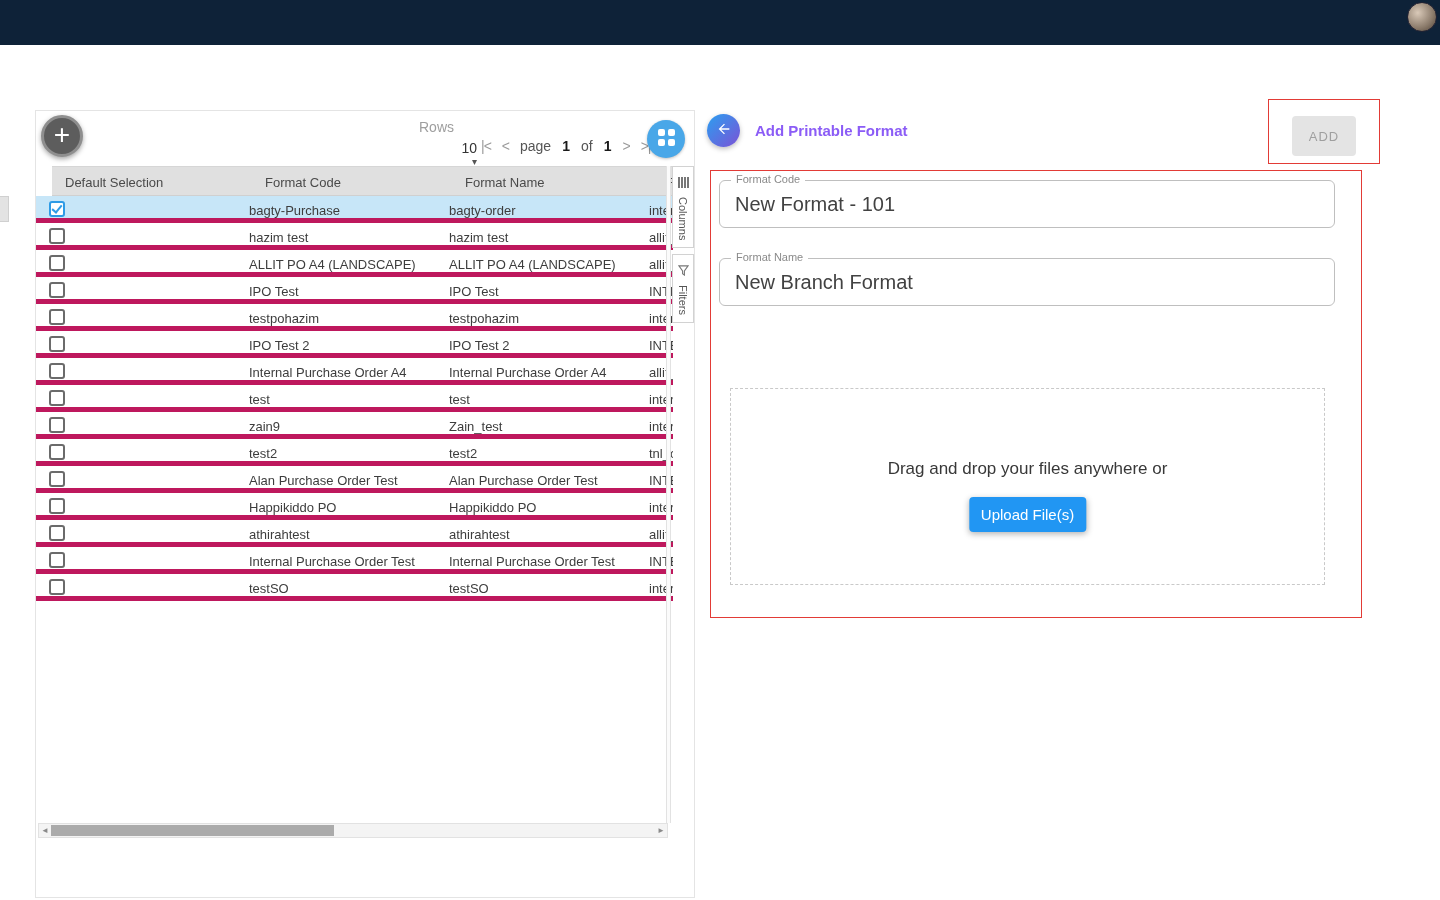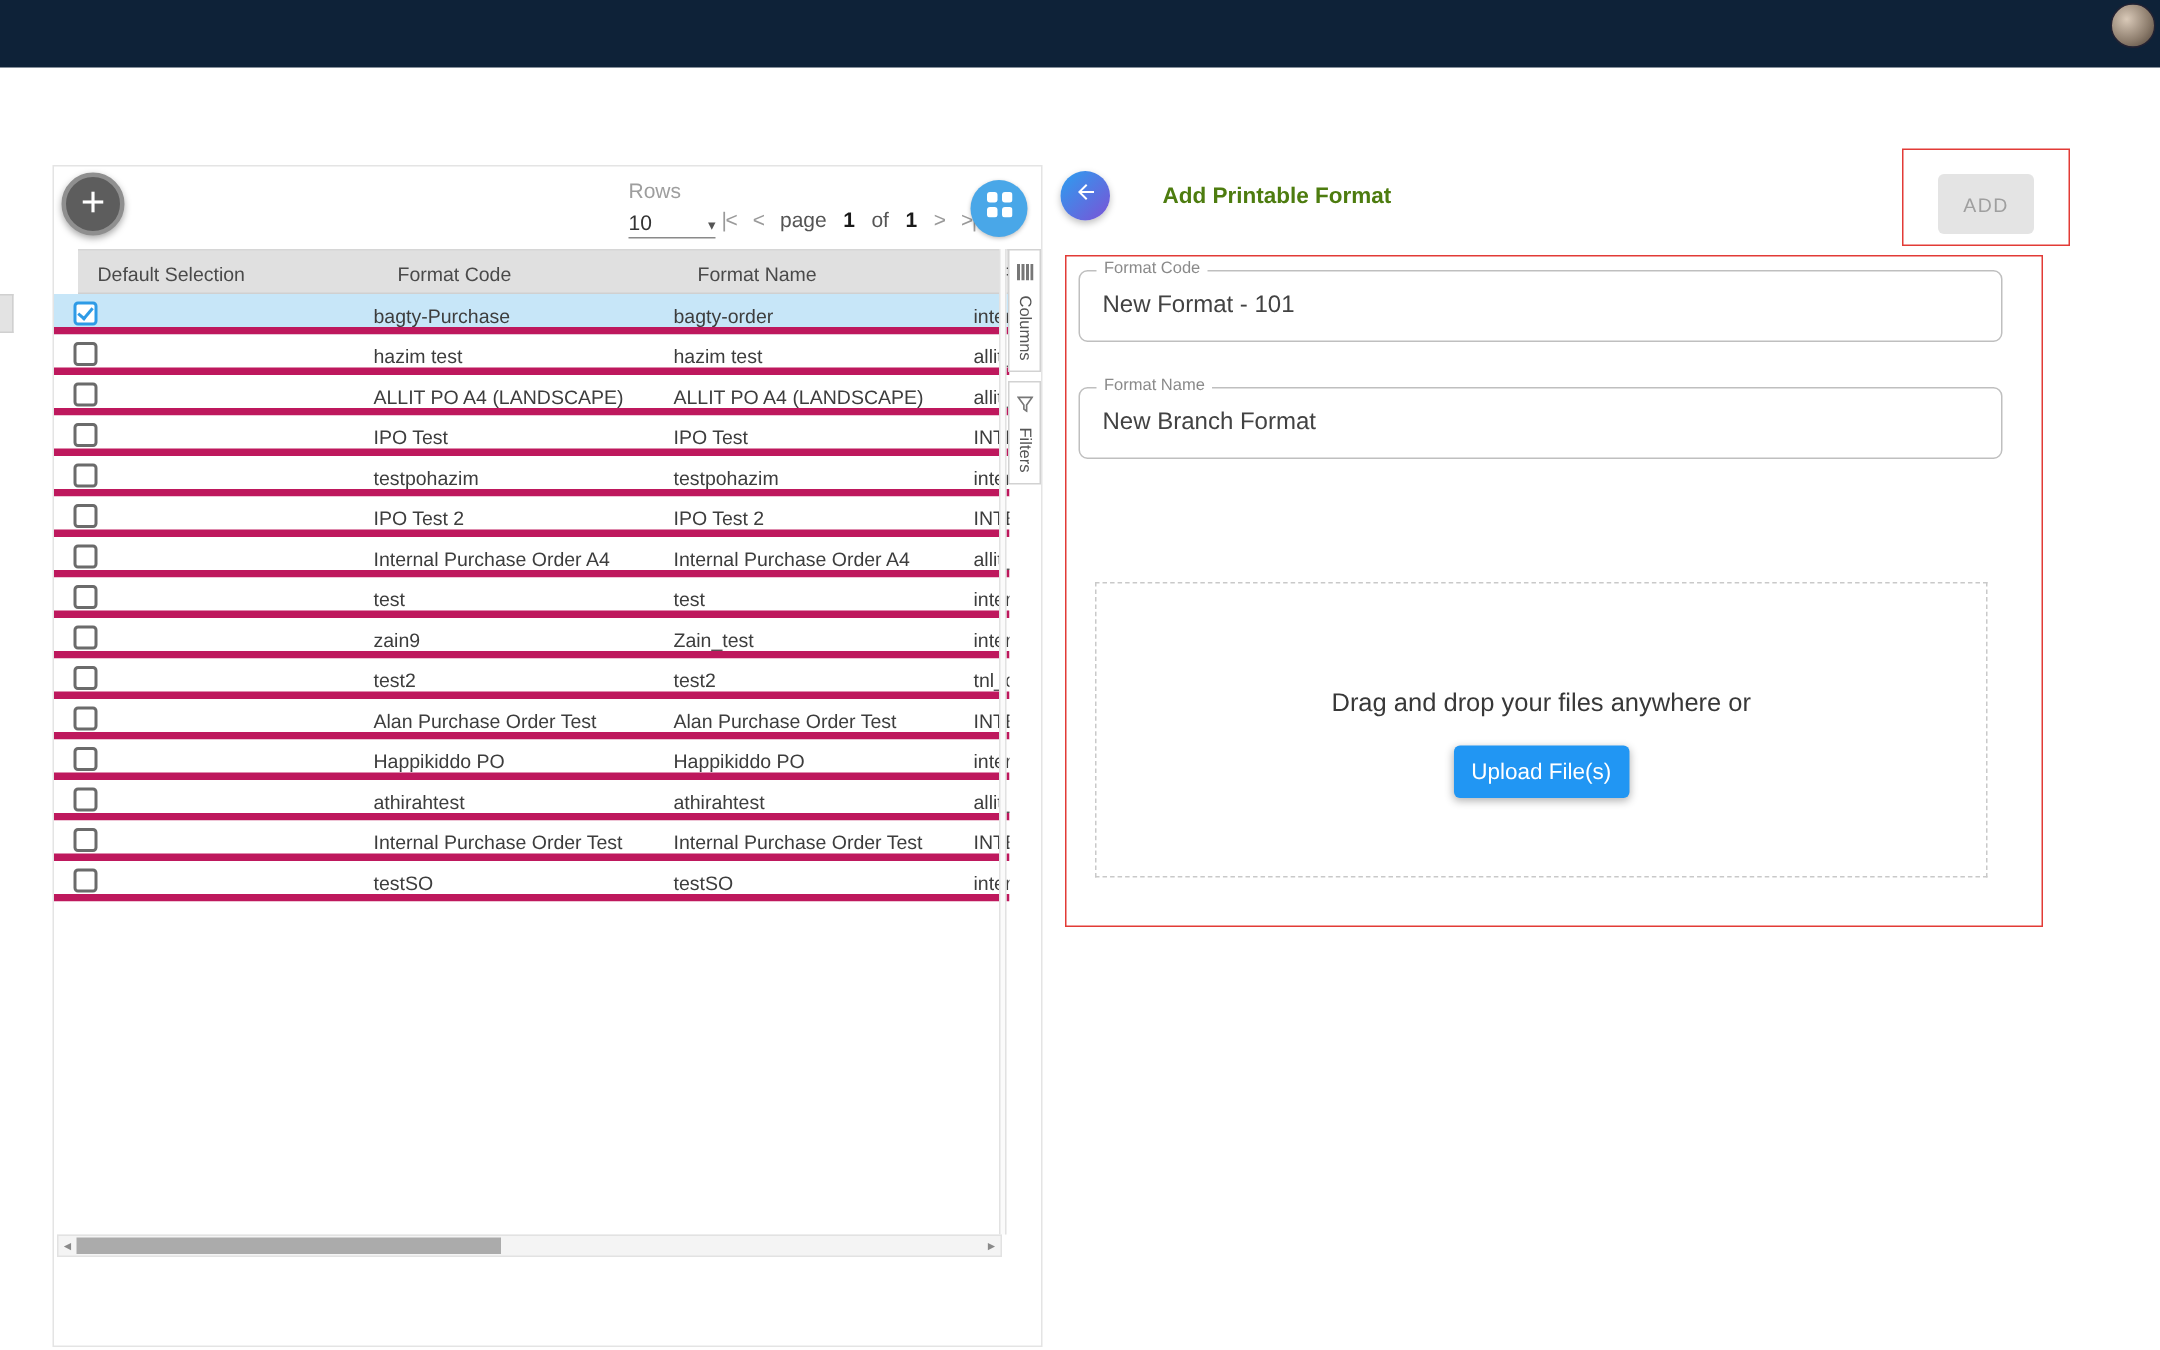--- a/index.html
+++ b/index.html
@@ -12,21 +12,21 @@
             background:radial-gradient(circle at 35% 35%, #d9c9b8, #8a7a6a 60%, #4a3e33); border:1px solid #223; }
 
   
   .panel { position:absolute; left:35px; top:110px; width:660px; height:788px; border:1px solid #e4e4e4; background:#fff; }
   .add-row-btn { position:absolute; left:5px; top:4px; width:42px; height:42px; border-radius:50%;
                  background:#5d5d5d; border:3px solid #8f8f8f; box-shadow:0 2px 5px rgba(0,0,0,.35);
                  color:#fff; font-size:28px; font-weight:300; line-height:34px; text-align:center; cursor:pointer; }
   .rows-ctl { position:absolute; left:383px; top:8px; width:60px; }
   .rows-label { font-size:14px; color:#9e9e9e; }
   .rows-select { margin-top:5px; border-bottom:1px solid #8a8a8a; font-size:14px; color:#333;
-                 display:flex; justify-content:space-between; align-items:flex-end; padding-bottom:2px; width:58px; cursor:pointer; }
+                 display:flex; justify-content:space-between; align-items:flex-end; padding-bottom:2px; width:58px; cursor:pointer;flex-direction:column; }
   .caret { font-size:10px; color:#555; }
   .pagination { position:absolute; left:445px; top:27px; display:flex; align-items:center; gap:11px; font-size:14px; }
   .pg-btn { cursor:pointer; color:#9a9a9a; letter-spacing:-1px; font-size:14px; }
   .pg-word { color:#555; }
   .pg-num { font-weight:bold; color:#1a1a1a; }
   .columns-btn { position:absolute; left:611px; top:9px; width:38px; height:38px; border-radius:50%; background:#49a7e8;
                  display:flex; align-items:center; justify-content:center; box-shadow:0 1px 3px rgba(0,0,0,.25); cursor:pointer; }
 
   .grid-head { position:absolute; left:16px; top:55px; width:637px; height:30px; background:#e0e0e0;
                border-top:1px solid #d6d6d6; border-bottom:1px solid #d0d0d0; overflow:hidden; }
@@ -56,31 +56,31 @@
   .hs-left { left:0; } .hs-right { right:0; }
   .hs-thumb { position:absolute; left:12px; top:1px; width:283px; height:11px; background:#ababab; cursor:grab; }
 
   .edge-tab { position:absolute; left:0; top:196px; width:9px; height:26px; background:#e3e3e3;
               border:1px solid #d0d0d0; border-left:none; }
 
   
   .back-btn { position:absolute; left:707px; top:114px; width:33px; height:33px; border-radius:50%;
               background:linear-gradient(135deg,#2b9ff0,#7b52d6); display:flex; align-items:center; justify-content:center;
               box-shadow:0 2px 5px rgba(0,0,0,.25); cursor:pointer; }
-  .detail-title { position:absolute; left:755px; top:122px; font-size:15px; font-weight:bold; color:#4d7c0f;margin-left:20px; }
+  .detail-title { position:absolute; left:755px; top:122px; font-size:15px; font-weight:bold; color:#8b5cf6; }
   .add-btn { position:absolute; left:1292px; top:116px; width:64px; height:40px; background:#e4e4e4; border:none;
              border-radius:4px; color:#9f9f9f; font-size:13px; letter-spacing:1px; font-family:inherit; }
   .red-box-add { position:absolute; left:1268px; top:99px; width:112px; height:65px; border:1px solid #e23b36; pointer-events:none; }
   .red-box-form { position:absolute; left:710px; top:170px; width:652px; height:448px; border:1px solid #e23b36; pointer-events:none; }
 
   .mui-field { position:absolute; left:719px; width:616px; height:48px; border:1px solid #bfbfbf; border-radius:6px; background:#fff; }
   .f-code { top:180px; } .f-name { top:258px; }
   .mui-label { position:absolute; left:11px; top:-8px; background:#fff; padding:0 5px; font-size:11px; color:#8a8a8a; }
   .mui-input { position:absolute; left:15px; top:1px; width:585px; height:44px; border:none; outline:none;
-               font-size:16px; color:#424242; background:transparent; font-family:inherit; }
+               font-size:20px; color:#424242; background:transparent; font-family:inherit; }
 
   .dropzone { position:absolute; left:730px; top:388px; width:595px; height:197px; border:1px dashed #c9c9c9; background:#fff; }
   .dz-text { position:absolute; top:70px; width:100%; text-align:center; font-size:17px; color:#383838; }
   .dz-btn { position:absolute; top:108px; left:50%; transform:translateX(-50%); padding:9px 12px; background:#2196f3;
             color:#fff; border:none; border-radius:4px; font-size:15px; font-family:inherit;
             box-shadow:0 2px 6px rgba(0,0,0,.3); cursor:pointer; }
 </style>
 </head>
 <body>
 

